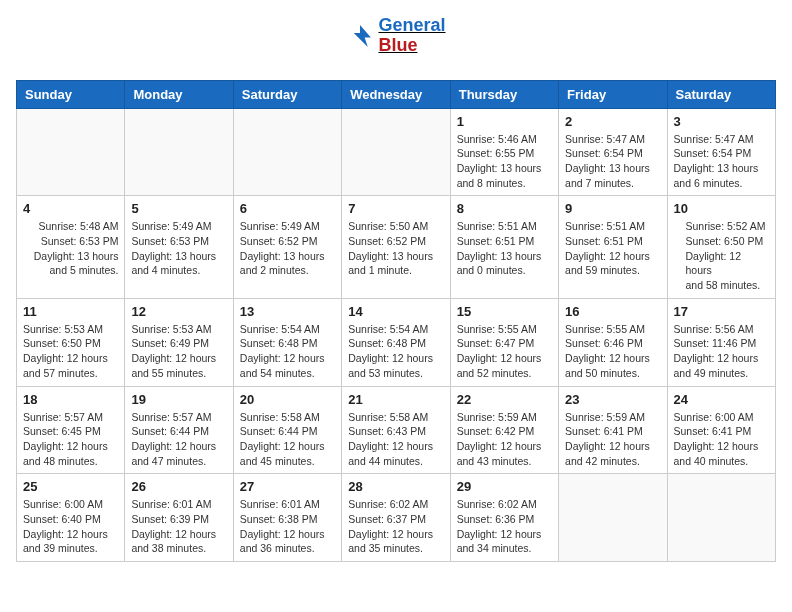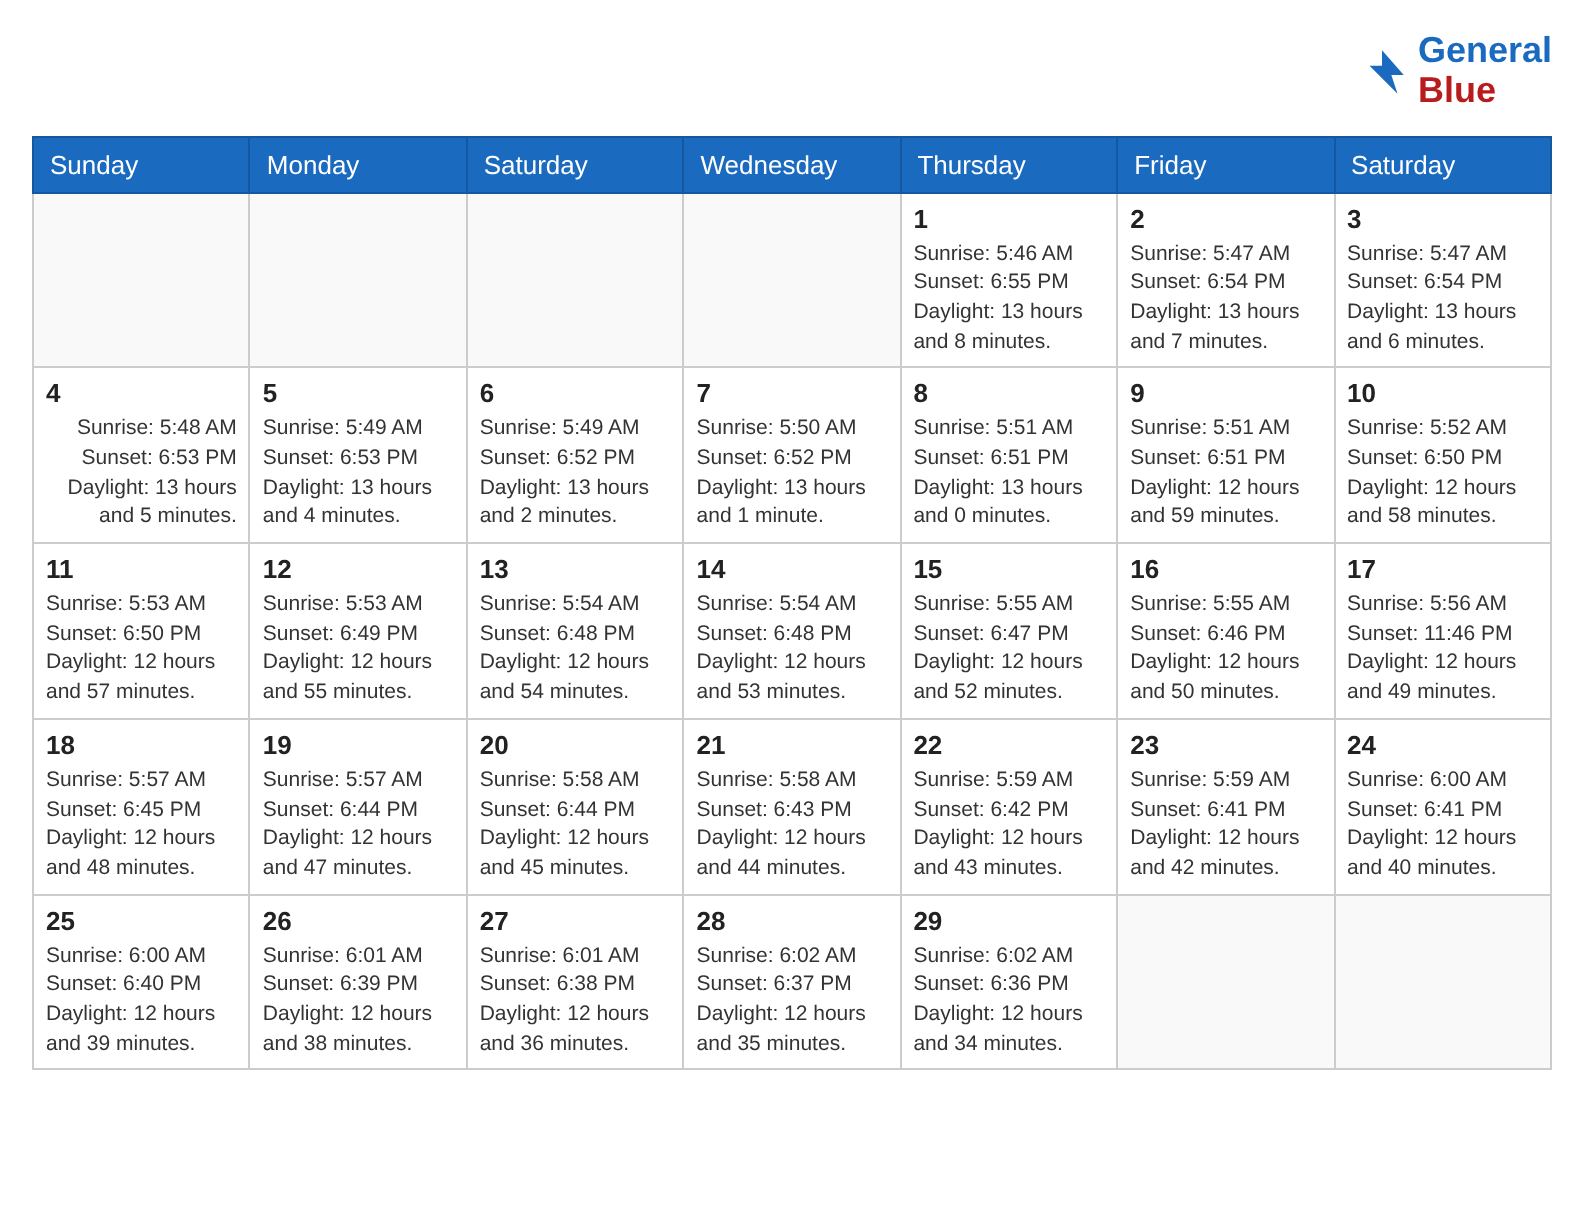--- a/index.html
+++ b/index.html
@@ -5,23 +5,24 @@
     * { box-sizing: border-box; margin: 0; padding: 0; }
     body {
       font-family: Arial, sans-serif;
       background: #fff;
       width: 792px;
       min-height: 612px;
       padding: 16px;
     }
     .header {
       display: flex;
-      justify-content: flex-end;
+      justify-content: center;
       align-items: flex-start;
-      margin-bottom: 12px;
+      margin-bottom: 24px;
+      text-decoration: underline;
     }
     .logo {
       display: flex;
       align-items: center;
       gap: 4px;
     }
     .logo-text {
       font-size: 18px;
       font-weight: bold;
       color: #333;
@@ -49,21 +50,21 @@
     }
     .calendar {
       width: 100%;
       border-collapse: collapse;
       border: 1px solid #ccc;
     }
     .calendar th {
       background: #1a6abf;
       color: #fff;
       font-size: 13px;
-      font-weight: normal;
+      font-weight: bold;
       padding: 6px 8px;
       text-align: left;
       border: 1px solid #1558a0;
     }
     .calendar td {
       border: 1px solid #ccc;
       vertical-align: top;
       padding: 5px 6px;
       font-size: 11px;
       color: #333;
@@ -182,21 +183,21 @@
         </td>
         <td>
           <div class="day-num">9</div>
           <div class="day-info" style="white-space: pre-line;">Sunrise: 5:51 AM
 Sunset: 6:51 PM
 Daylight: 12 hours
 and 59 minutes.</div>
         </td>
         <td>
           <div class="day-num">10</div>
-          <div class="day-info" style="white-space: pre-line;">Sunrise: 5:52 AM
+          <div class="day-info" style="white-space: pre-line; margin-left: 12px;">Sunrise: 5:52 AM
 Sunset: 6:50 PM
 Daylight: 12 hours
 and 58 minutes.</div>
         </td>
       </tr>
       <tr>
         <td>
           <div class="day-num">11</div>
           <div class="day-info" style="white-space: pre-line;">Sunrise: 5:53 AM
 Sunset: 6:50 PM

